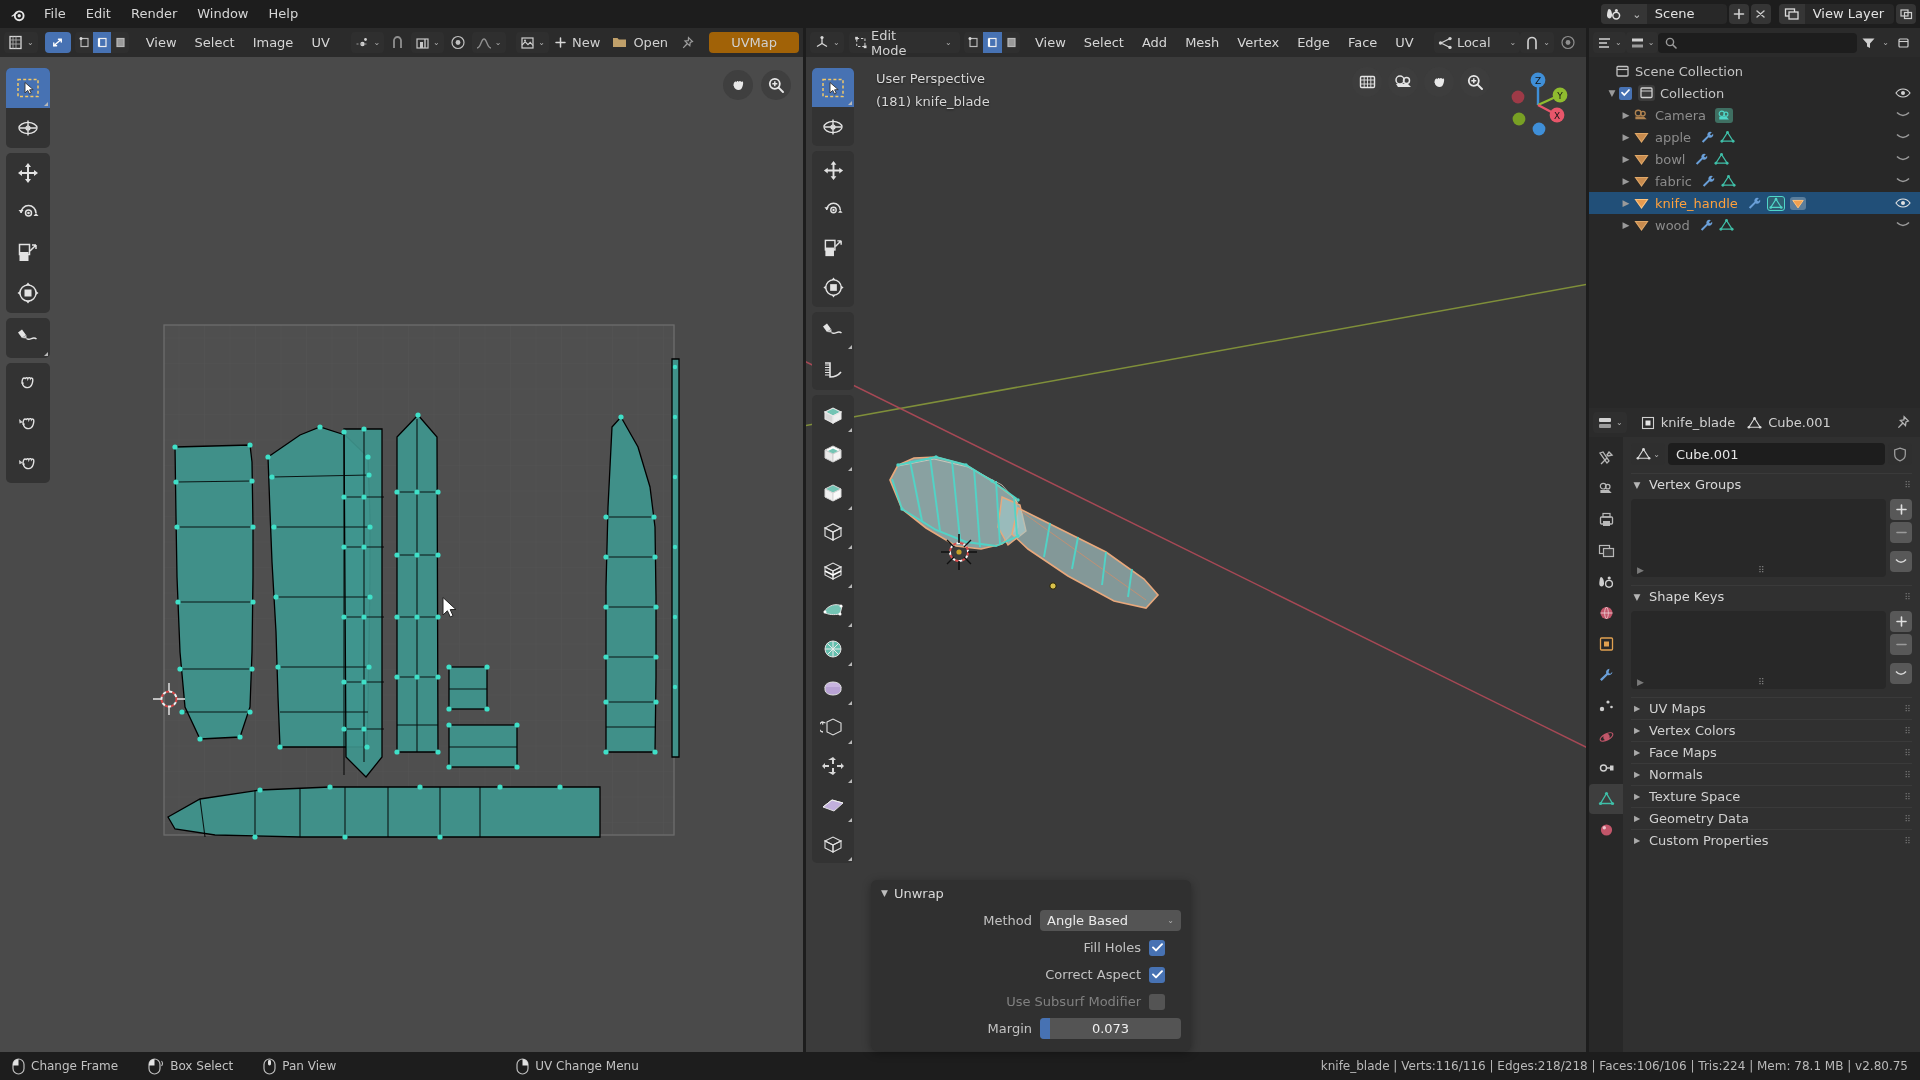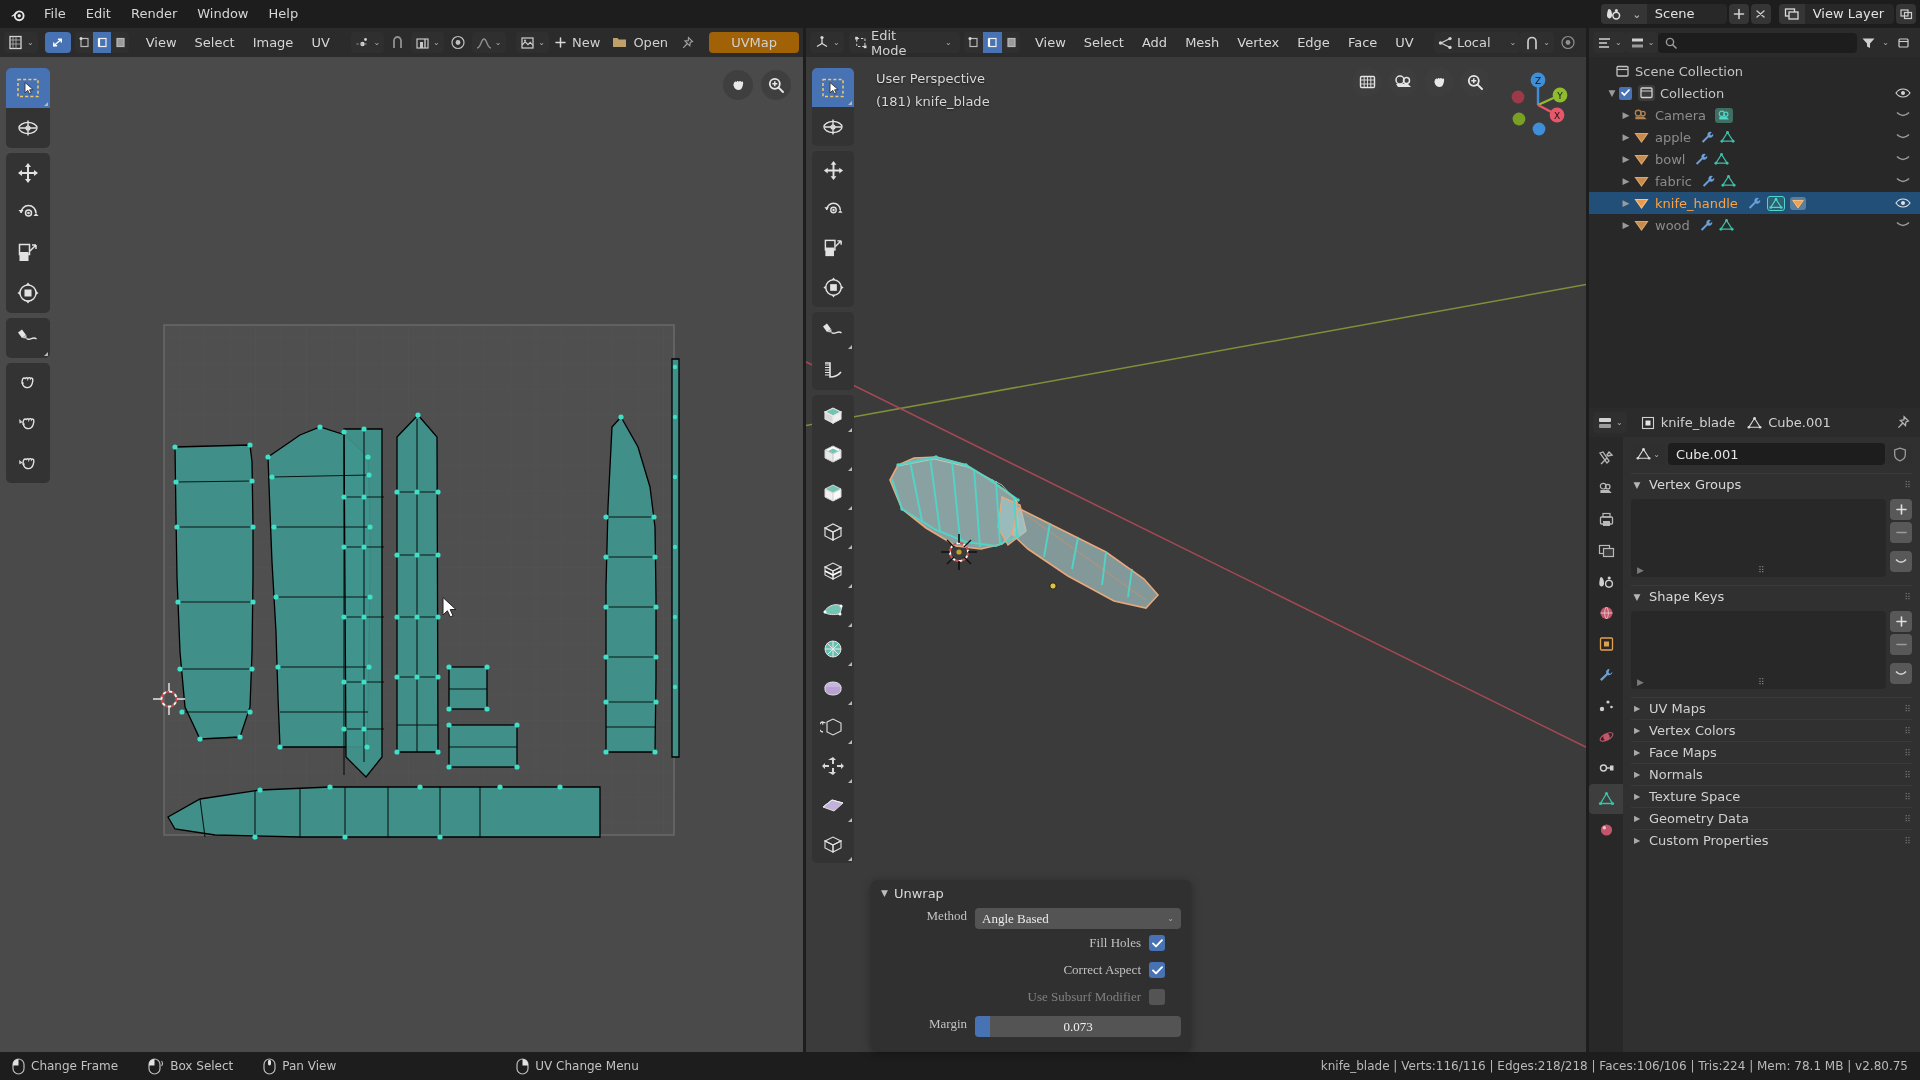--- a/index.html
+++ b/index.html
@@ -85,24 +85,24 @@
   .vp-gizmos { position:absolute; right:96px; top:10px; display:flex; gap:6px; }
   .vg { width:30px;height:30px;border-radius:50%;background:#3f3f3fb0;display:flex;align-items:center;justify-content:center; }
   .navgizmo { position:absolute; right:6px; top:6px; width:84px;height:84px; }
 
   
   #unwrapPanel {
     position:absolute; left:871px; top:880px; width:320px; background:#303030;
     border-radius:6px; z-index:8; padding:0 0 8px 0; box-shadow:0 2px 10px #00000055;
   }
   .up-title { height:26px; display:flex; align-items:center; gap:6px; padding:0 10px; font-size:13px; color:#d8d8d8; }
-  .up-row { display:flex; align-items:flex-start; height:25px; margin:2px 10px; gap:8px;font-family:Liberation Serif, serif; }
+  .up-row { display:flex; align-items:center; height:25px; margin:2px 10px; gap:8px; }
   .up-lbl { flex:1; text-align:right; font-size:13px; color:#c2c2c2; }
   .up-lbl.dim { color:#818181; }
-  .up-ctl { width:206px; }
+  .up-ctl { width:141px; }
   .up-select {
     height:21px; background:#545454; border-radius:4px; display:flex; align-items:center;
     padding:0 7px; font-size:13px; color:#eaeaea; justify-content:space-between;
   }
   .cbox { width:16px;height:16px;border-radius:3px;background:#4772b3;display:flex;align-items:center;justify-content:center; }
   .cbox.off { background:#545454; }
   .cbox svg { display:block; }
   .slider {
     position:relative; height:21px; background:#545454; border-radius:4px; overflow:hidden;
     display:flex; align-items:center; justify-content:center; font-size:13px; color:#f0f0f0;

